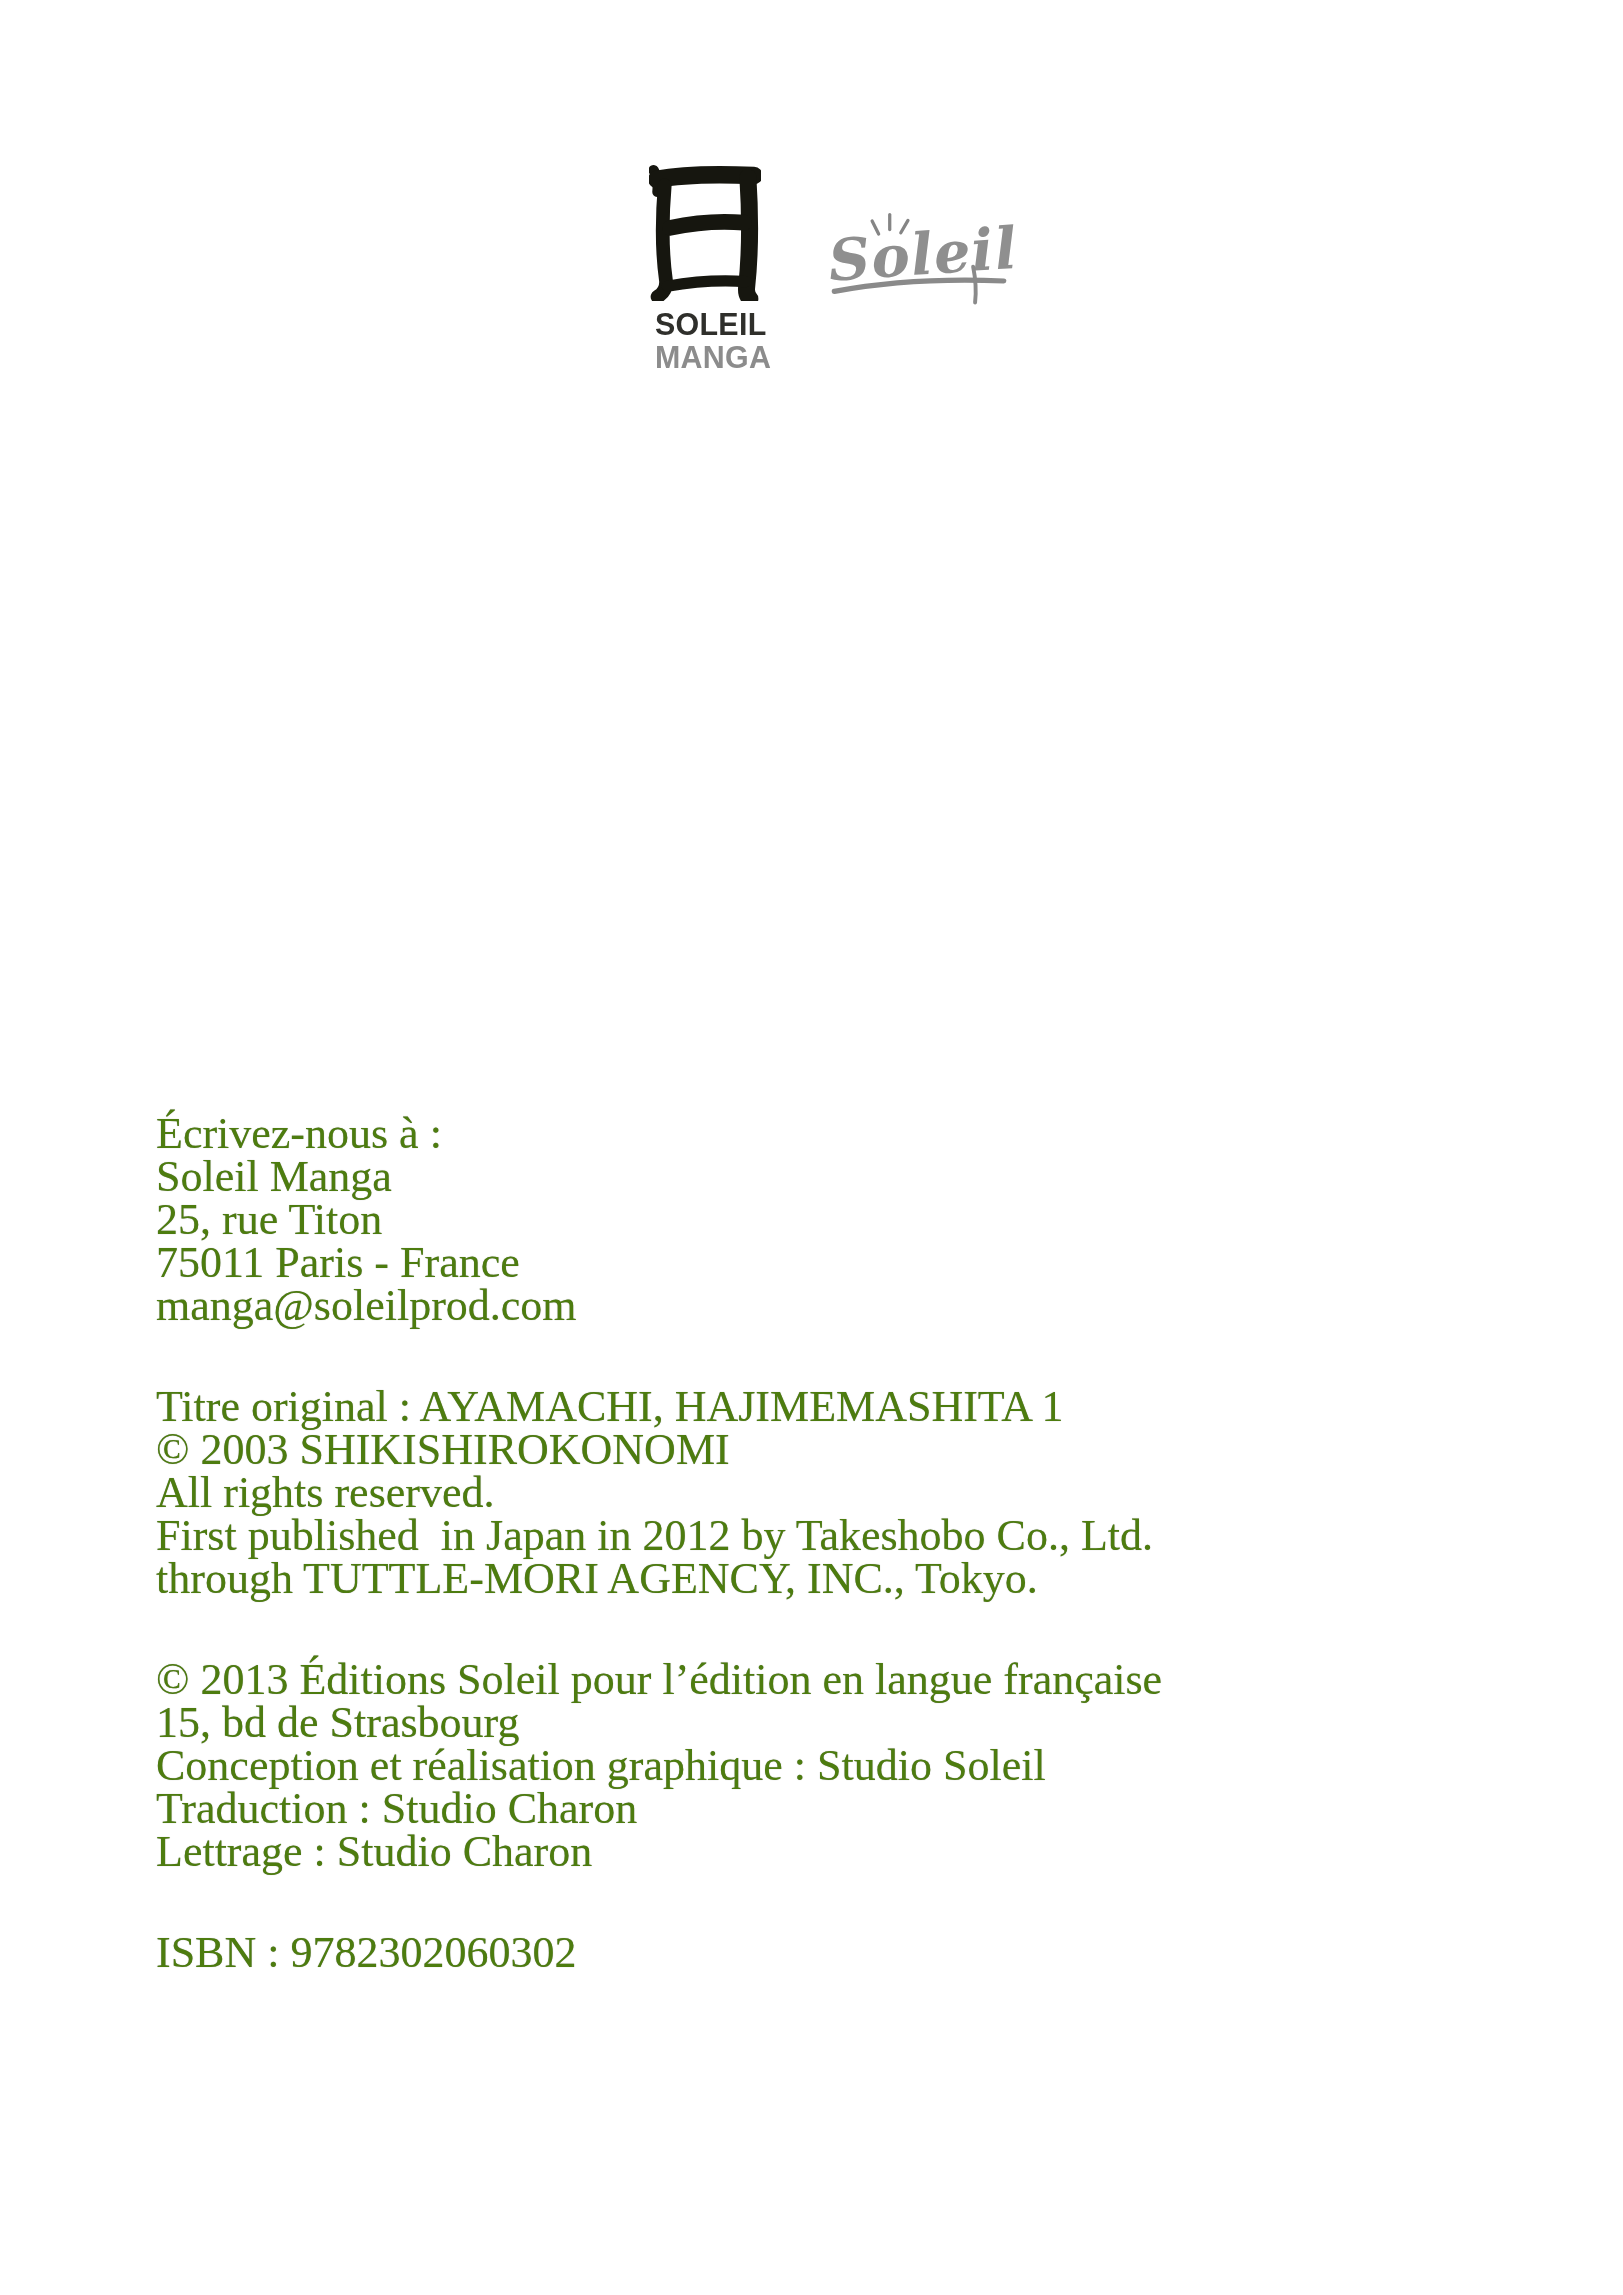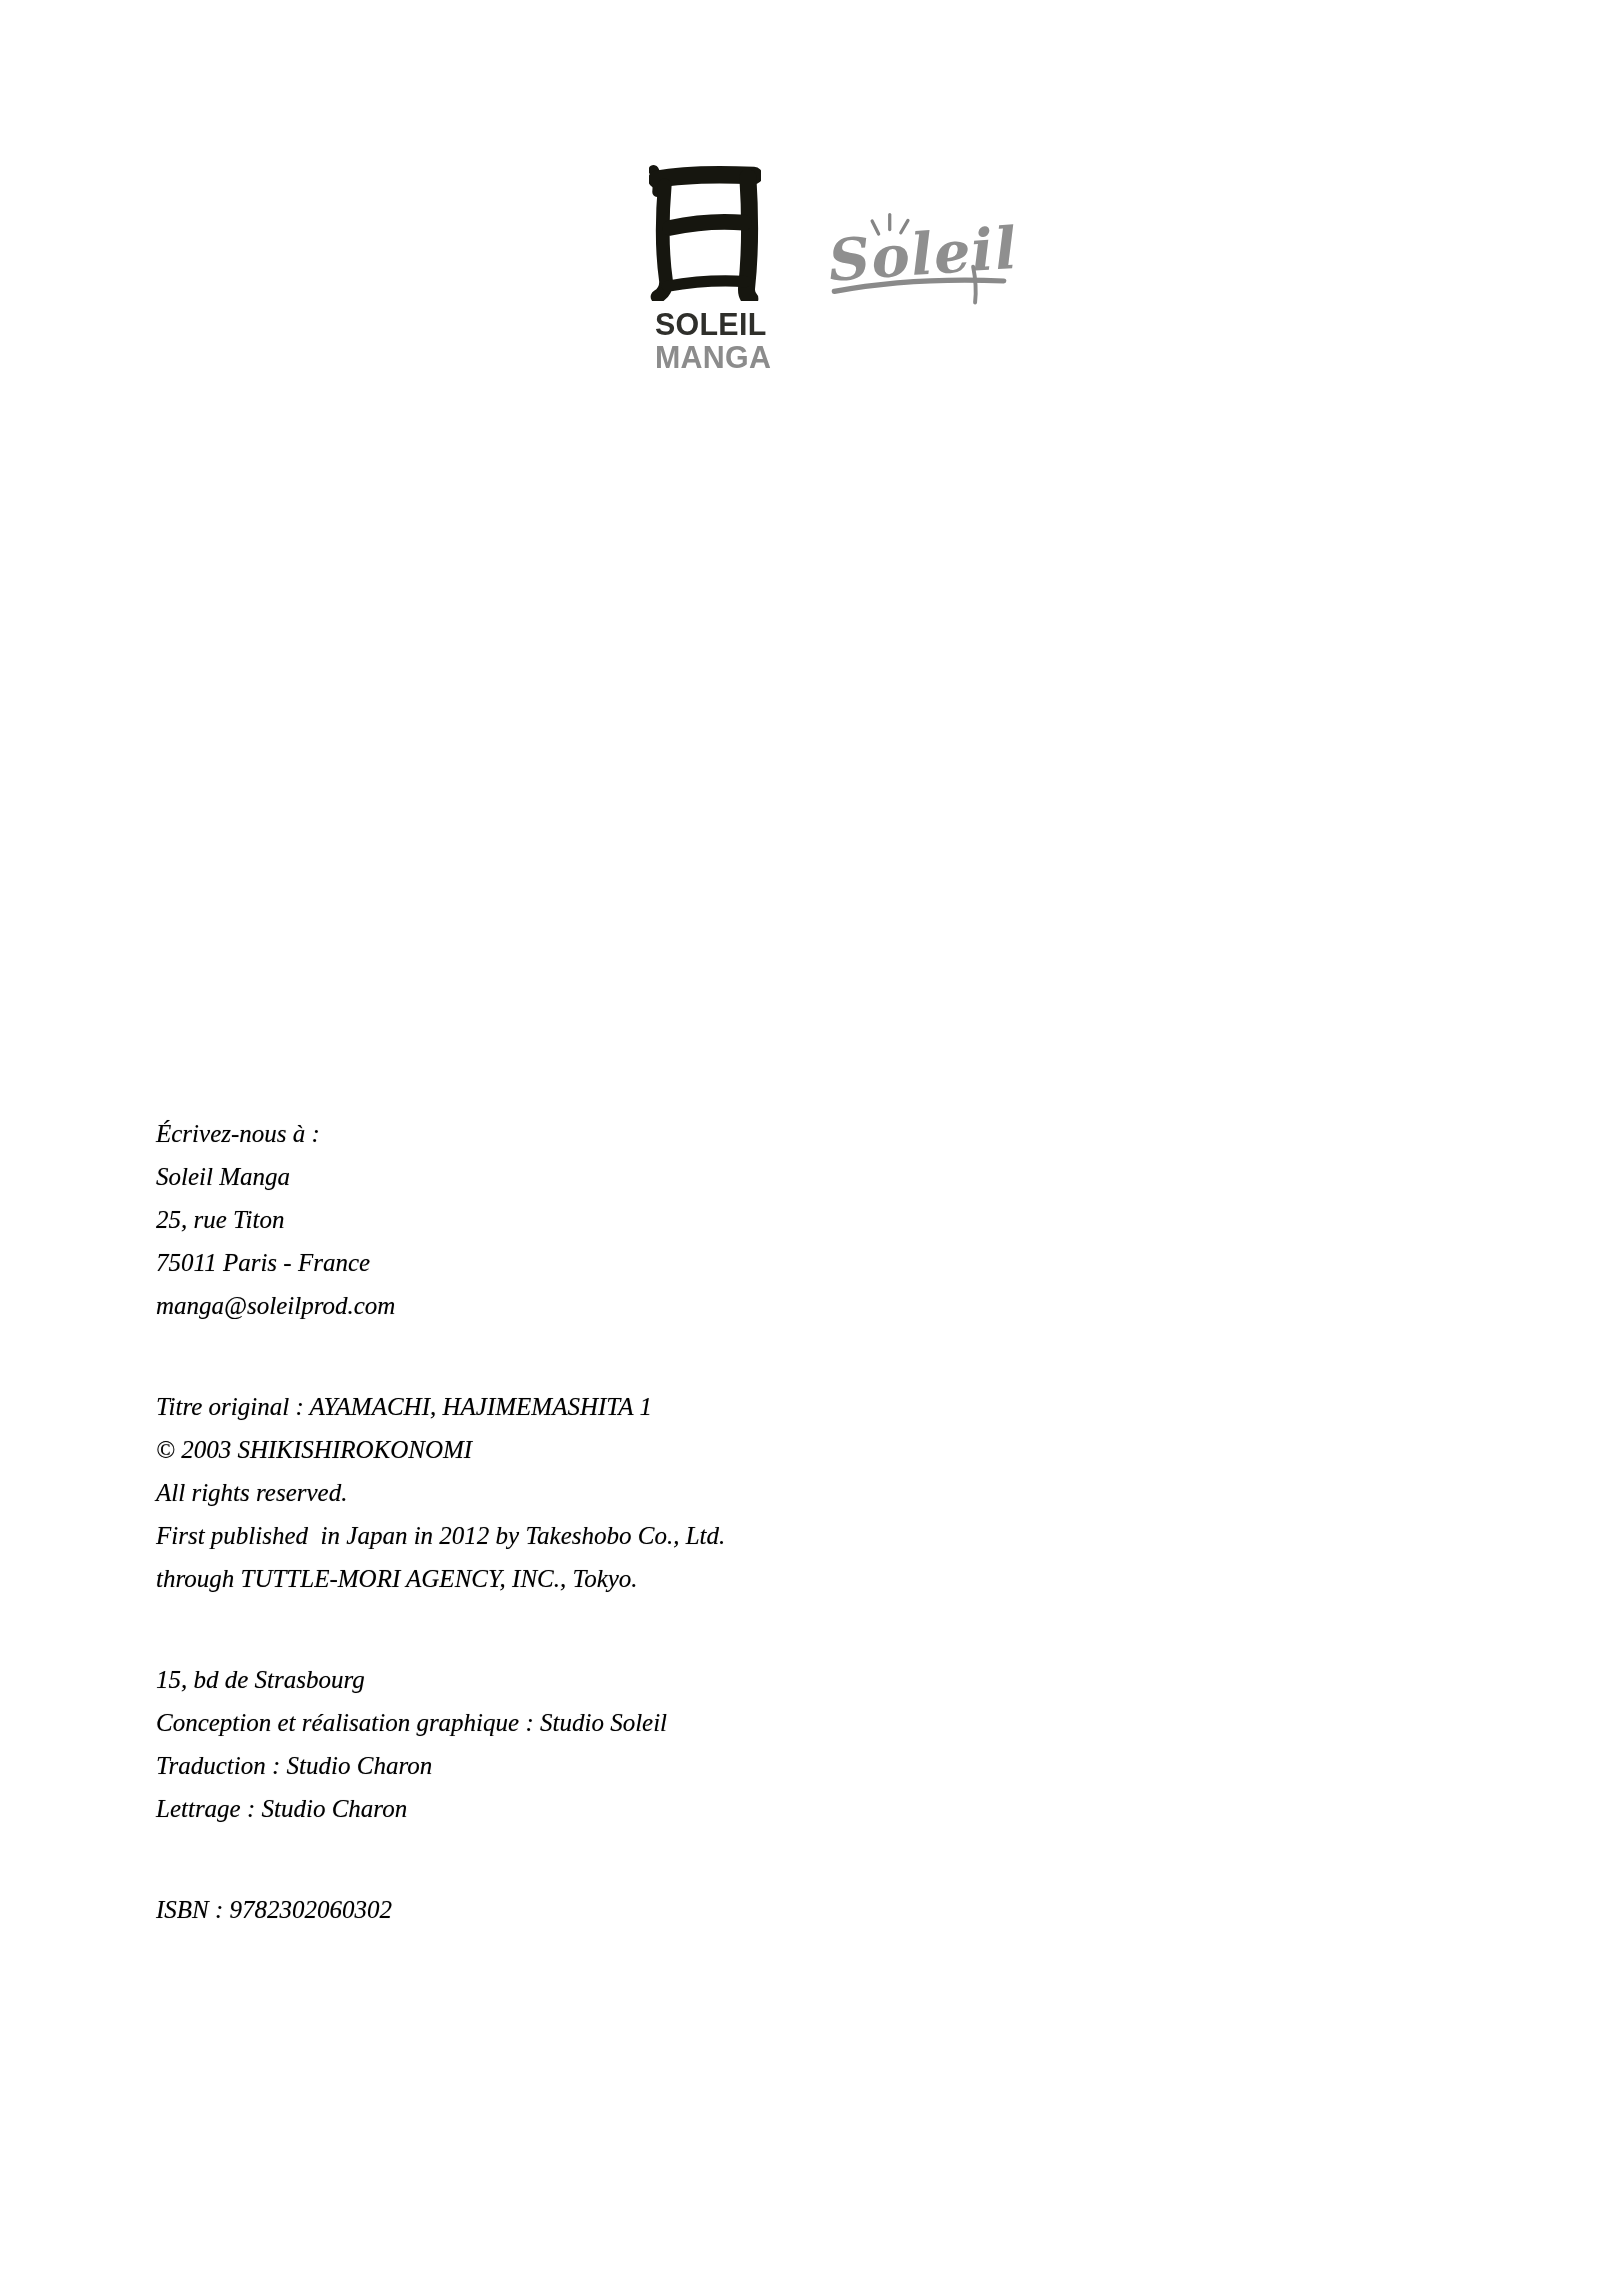--- a/index.html
+++ b/index.html
@@ -58,25 +58,24 @@
     top: 208px;
     width: 190px;
     height: 101px;
   }
 
   
   .colophon {
     position: absolute;
     left: 156px;
     top: 1112px;
-    font-size: 25px;
+    font-size: 44px;
     line-height: 43px;
-    color: #000000;
+    color: #4d7c0f;
     text-shadow: 0 0 0.8px rgba(25,25,25,0.45);
-    font-style: italic;
   }
   .colophon .block { margin: 0; }
   .colophon .block + .block { margin-top: 58px; }
   .colophon .line { white-space: pre-wrap; }
 </style>
 </head>
 <body>
 
 <div class="page">
 
@@ -125,20 +124,21 @@
 
     <div class="block">
       <div class="line">Titre original : AYAMACHI, HAJIMEMASHITA 1</div>
       <div class="line">© 2003 SHIKISHIROKONOMI</div>
       <div class="line">All rights reserved.</div>
       <div class="line">First published  in Japan in 2012 by Takeshobo Co., Ltd.</div>
       <div class="line">through TUTTLE-MORI AGENCY, INC., Tokyo.</div>
     </div>
 
     <div class="block">
+      <div class="line">© 2013 Éditions Soleil pour l’édition en langue française</div>
       <div class="line">15, bd de Strasbourg</div>
       <div class="line">Conception et réalisation graphique : Studio Soleil</div>
       <div class="line">Traduction : Studio Charon</div>
       <div class="line">Lettrage : Studio Charon</div>
     </div>
 
     <div class="block">
       <div class="line">ISBN : 9782302060302</div>
     </div>
 

